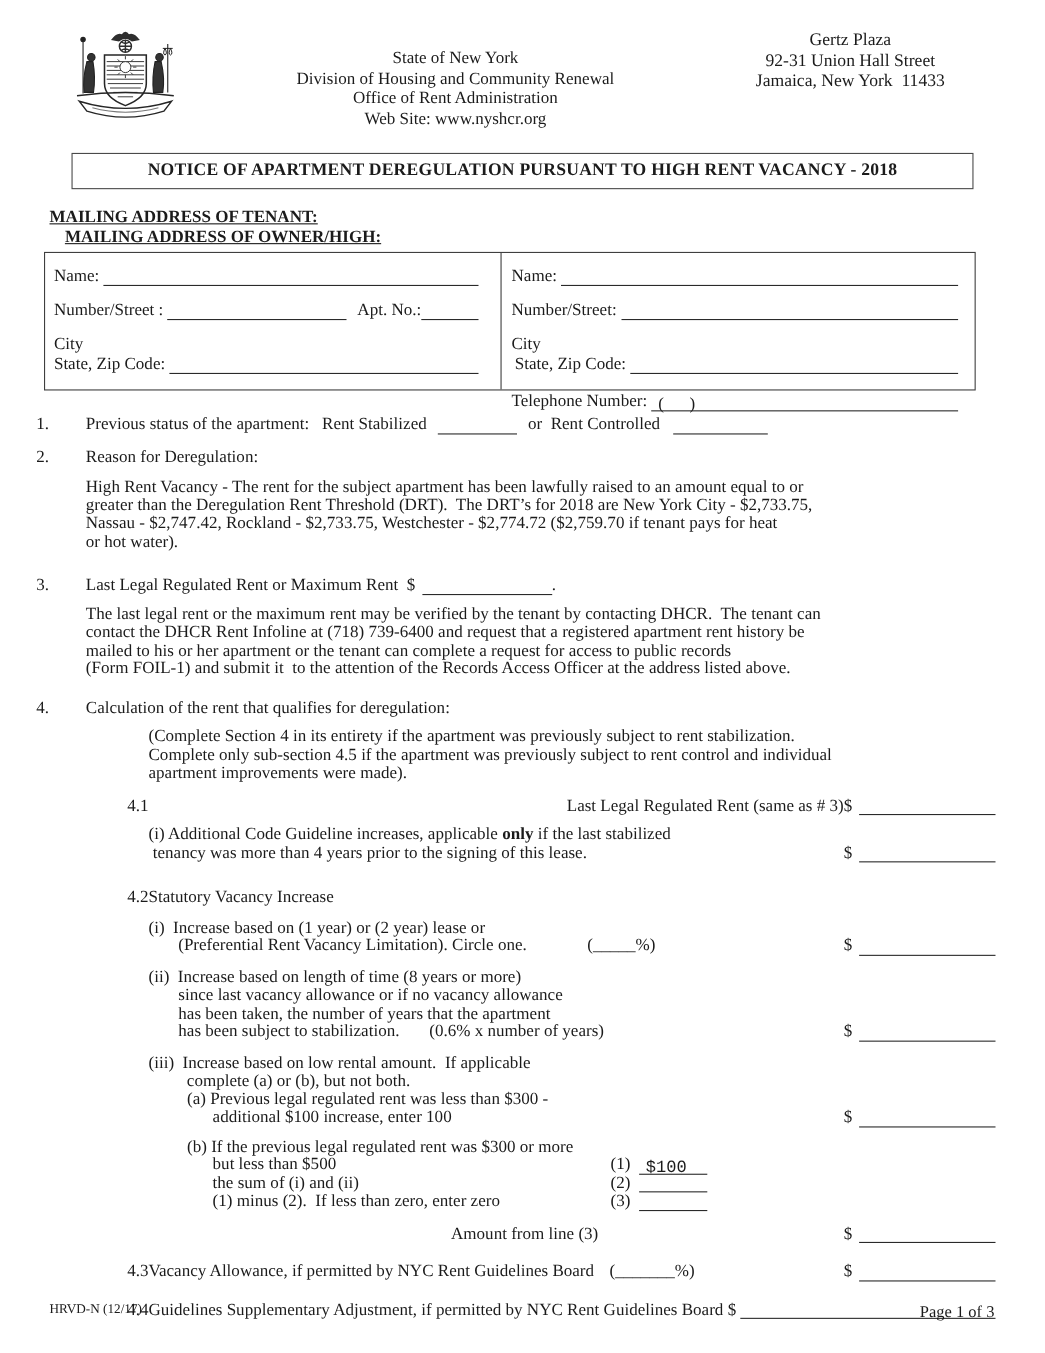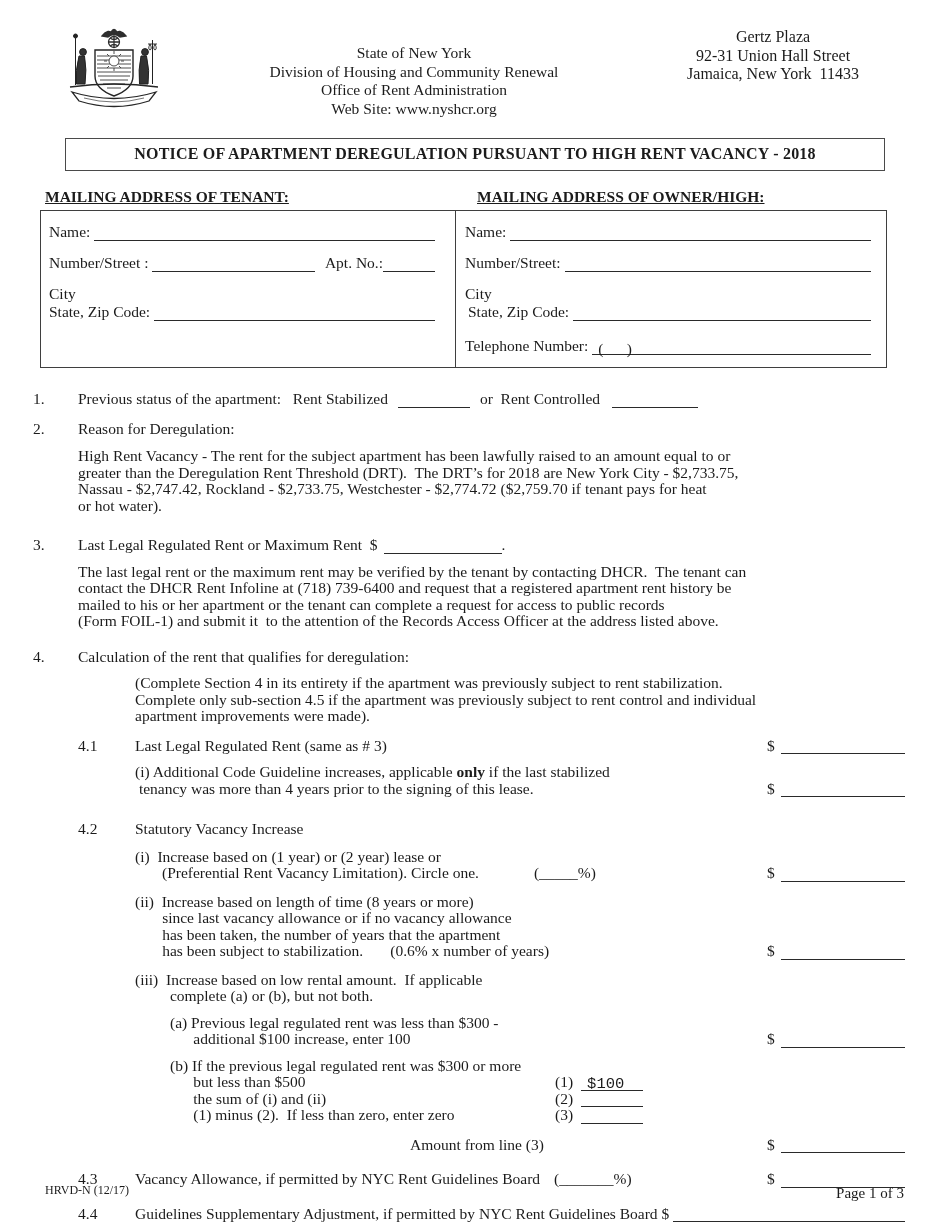--- a/index.html
+++ b/index.html
@@ -15,42 +15,42 @@
   .seal { width:112px; flex:0 0 112px; }
   .agency { flex:1; text-align:center; font-size:15.5px; line-height:18.5px; padding-top:18px; }
   .office { width:238px; text-align:center; font-size:16px; line-height:18.5px; padding-top:2px; }
   
   .title-box {
     margin:12px 65px 0 65px; border:1px solid #4a4a4a;
     padding:6px 4px 7px 4px; text-align:center;
     font-weight:bold; font-size:16px; letter-spacing:.2px;
   }
   
-  .mail-headings { display:flex; margin:17px 45px 0 45px; font-weight:bold; font-size:15.5px; }
+  .mail-headings { display:flex; margin:17px 45px 0 45px; font-weight:bold; font-size:15.5px;flex-direction:column; }
   .mh-tenant { width:418px; text-decoration:underline; }
   .mh-owner  { flex:1; padding-left:14px; text-decoration:underline; }
-  .mail-box { margin:4px 63px 0 40px; border:1px solid #3f3f3f; display:flex; height:158px; }
+  .mail-box { margin:4px 63px 0 40px; border:1px solid #3f3f3f; display:flex; height:126px; }
   .mail-col { padding:12px 20px 0 8px; font-size:15.5px; }
   .mc-tenant { width:415px; border-right:1px solid #3f3f3f; }
   .mc-owner  { flex:1; padding-left:9px; padding-right:15px; }
   .frow { display:flex; align-items:flex-end; margin-bottom:13px; }
   .frow.tight { margin-bottom:0; }
   .bl { border-bottom:1px solid #2a2a2a; height:15px; display:inline-block; }
   .bl-flex { flex:1; border-bottom:1px solid #2a2a2a; height:15px; margin-left:4px; }
   .lab { white-space:pre; }
   .paren { white-space:pre; padding-left:6px; }
   
   .row { display:flex; align-items:flex-end; margin-right:45px; font-size:15.5px; line-height:16.5px; }
   .num1 { width:45px; flex:0 0 45px; }
   .num2 { width:57px; flex:0 0 57px; }
   .grow { flex:1; }
   .amt { width:138px; flex:0 0 138px; display:flex; align-items:flex-end; }
   .amt .bl-flex { margin-left:6px; }
   .indent1 { margin-left:33px; }
-  .indent2 { margin-left:78px; }
+  .indent2 { margin-left:78px;text-align:right; }
   .indent3 { margin-left:135px; }
   .indent4 { margin-left:170px; }
   .para { font-size:15.5px; line-height:16.5px; }
   .b-wrap { position:relative; }
   .b-rows { position:absolute; left:385px; top:16.5px; width:150px; }
   .b-row { display:flex; align-items:flex-end; height:16.5px; }
   .bl-cell { width:62px; border-bottom:1px solid #2a2a2a; height:15px; margin-left:8px; padding-left:6px;font-family:Liberation Mono, monospace; }
   
   .footer-left { position:absolute; left:45px; bottom:32px; font-size:12px; }
   .footer-right { position:absolute; right:46px; bottom:28px; font-size:15px; }
@@ -236,21 +236,21 @@
        has been subject to stabilization.       (0.6% x number of years)</span>
     <span class="amt">
         <span>$</span>
         <span class="bl-flex t"></span>
       </span>
   </div>
 
   <div class="para t indent3" style="margin-top:12px;margin-right:45px">(iii)  Increase based on low rental amount.  If applicable
          complete (a) or (b), but not both.</div>
 
-  <div class="row indent4" style="margin-top:10px">
+  <div class="row indent4" style="">
     <span class="grow t">(a) Previous legal regulated rent was less than $300 -
       additional $100 increase, enter 100</span>
     <span class="amt">
         <span>$</span>
         <span class="bl-flex t"></span>
       </span>
   </div>
 
   <div class="b-wrap para indent4" style="margin-top:10px;margin-right:45px">
     <div class="t">(b) If the previous legal regulated rent was $300 or more

